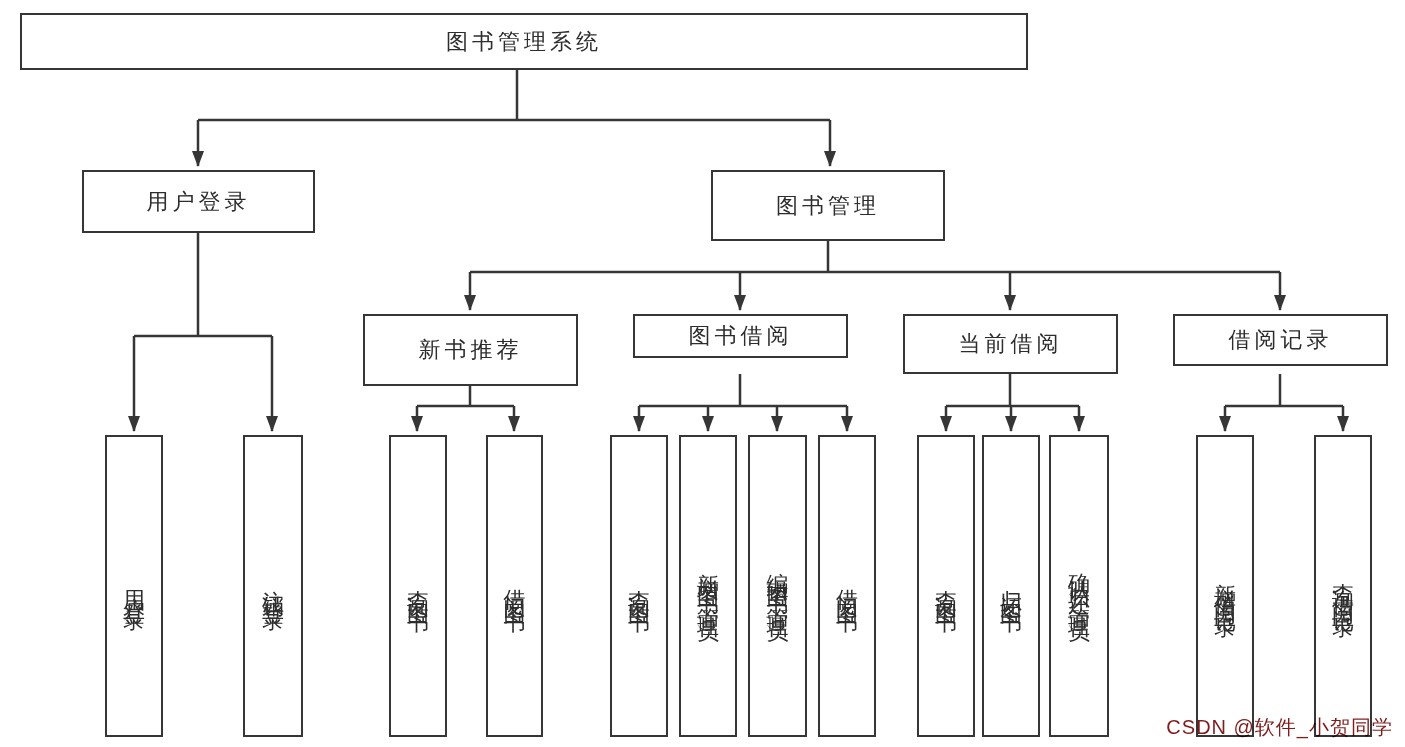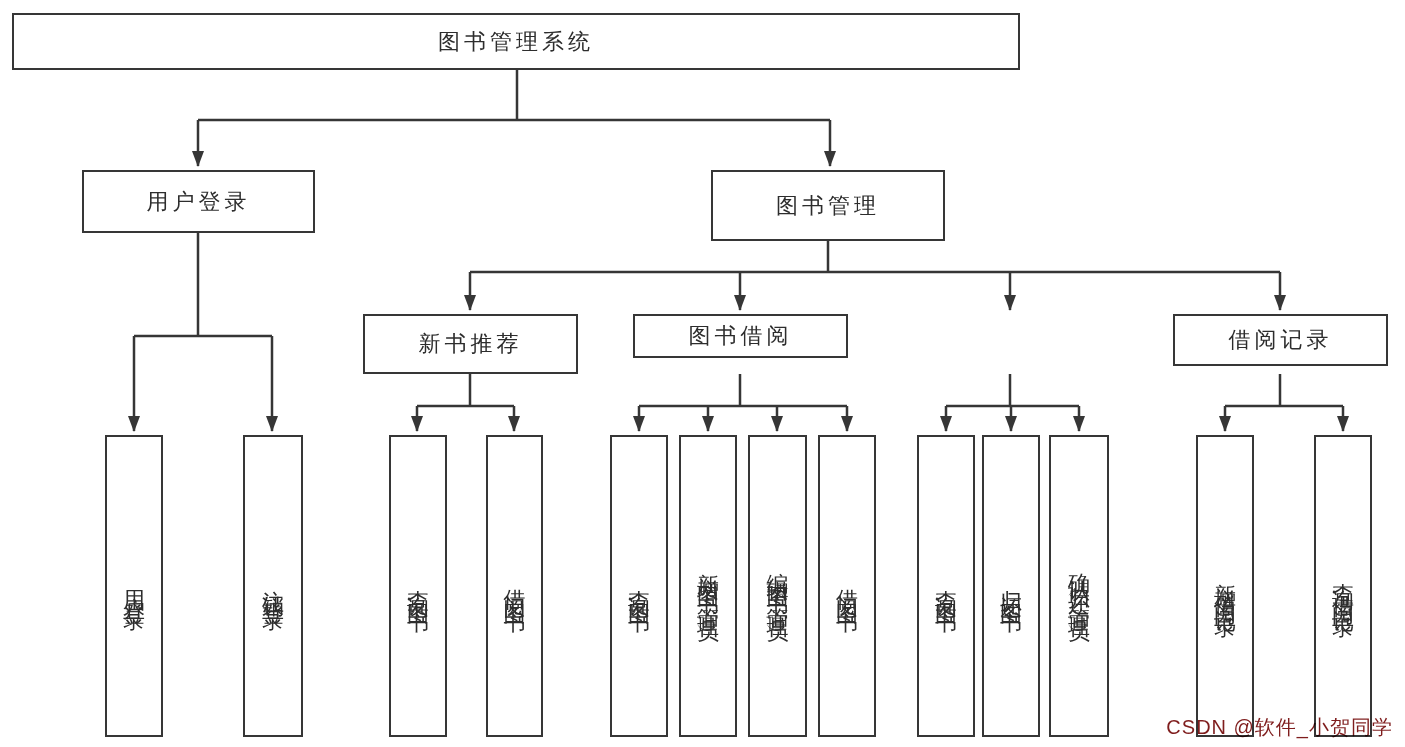--- a/index.html
+++ b/index.html
@@ -108,27 +108,28 @@
       <path class="cline" d="M1079,406 L1079,431" marker-end="url(#arrow)"></path>
     </g>
 
     <g>
       <path class="cline" d="M1280,374 L1280,406 M1225,406 L1343,406"></path>
       <path class="cline" d="M1225,406 L1225,431" marker-end="url(#arrow)"></path>
       <path class="cline" d="M1343,406 L1343,431" marker-end="url(#arrow)"></path>
     </g>
   </svg>
 
-  <div class="node hnode" style="left:12px; top:13px; width:1008px; height:57px;">图书管理系统</div>
+  <div class="node hnode" style="left:20px; top:13px; width:1008px; height:57px;">图书管理系统</div>
 
   <div class="node hnode" style="left:82px; top:170px; width:233px; height:63px;">用户登录</div>
   <div class="node hnode" style="left:711px; top:170px; width:234px; height:71px;font-family:Liberation Serif, serif;">图书管理</div>
 
-  <div class="node hnode" style="left:363px; top:314px; width:215px; height:60px;">新书推荐</div>
+  <div class="node hnode" style="left:363px; top:314px; width:215px; height:72px;">新书推荐</div>
   <div class="node hnode" style="left:633px; top:314px; width:215px; height:44px;">图书借阅</div>
+  <div class="node hnode" style="left:903px; top:314px; width:215px; height:60px;">当前借阅</div>
   <div class="node hnode" style="left:1173px; top:314px; width:215px; height:52px;">借阅记录</div>
 
   <div class="node vnode" style="left:105px; top:435px; width:58px; height:302px;">用户登录</div>
   <div class="node vnode" style="left:243px; top:435px; width:60px; height:302px;">注销登录</div>
 
   <div class="node vnode" style="left:389px; top:435px; width:58px; height:302px;">查询图书</div>
   <div class="node vnode" style="left:486px; top:435px; width:57px; height:302px;">借阅图书</div>
 
   <div class="node vnode" style="left:610px; top:435px; width:58px; height:302px;">查询图书</div>
   <div class="node vnode" style="left:679px; top:435px; width:58px; height:302px;">新增图书（管理员）</div>

